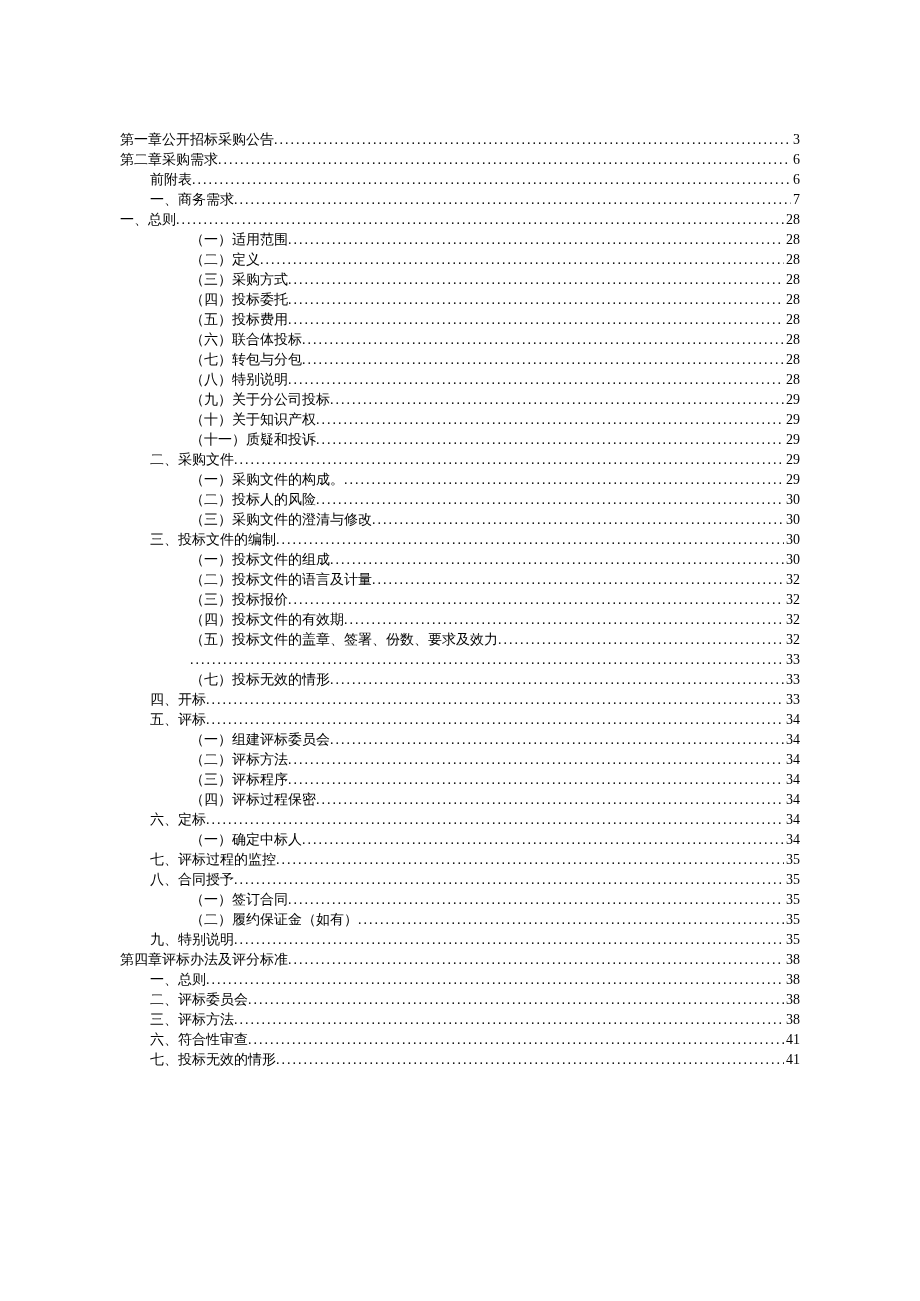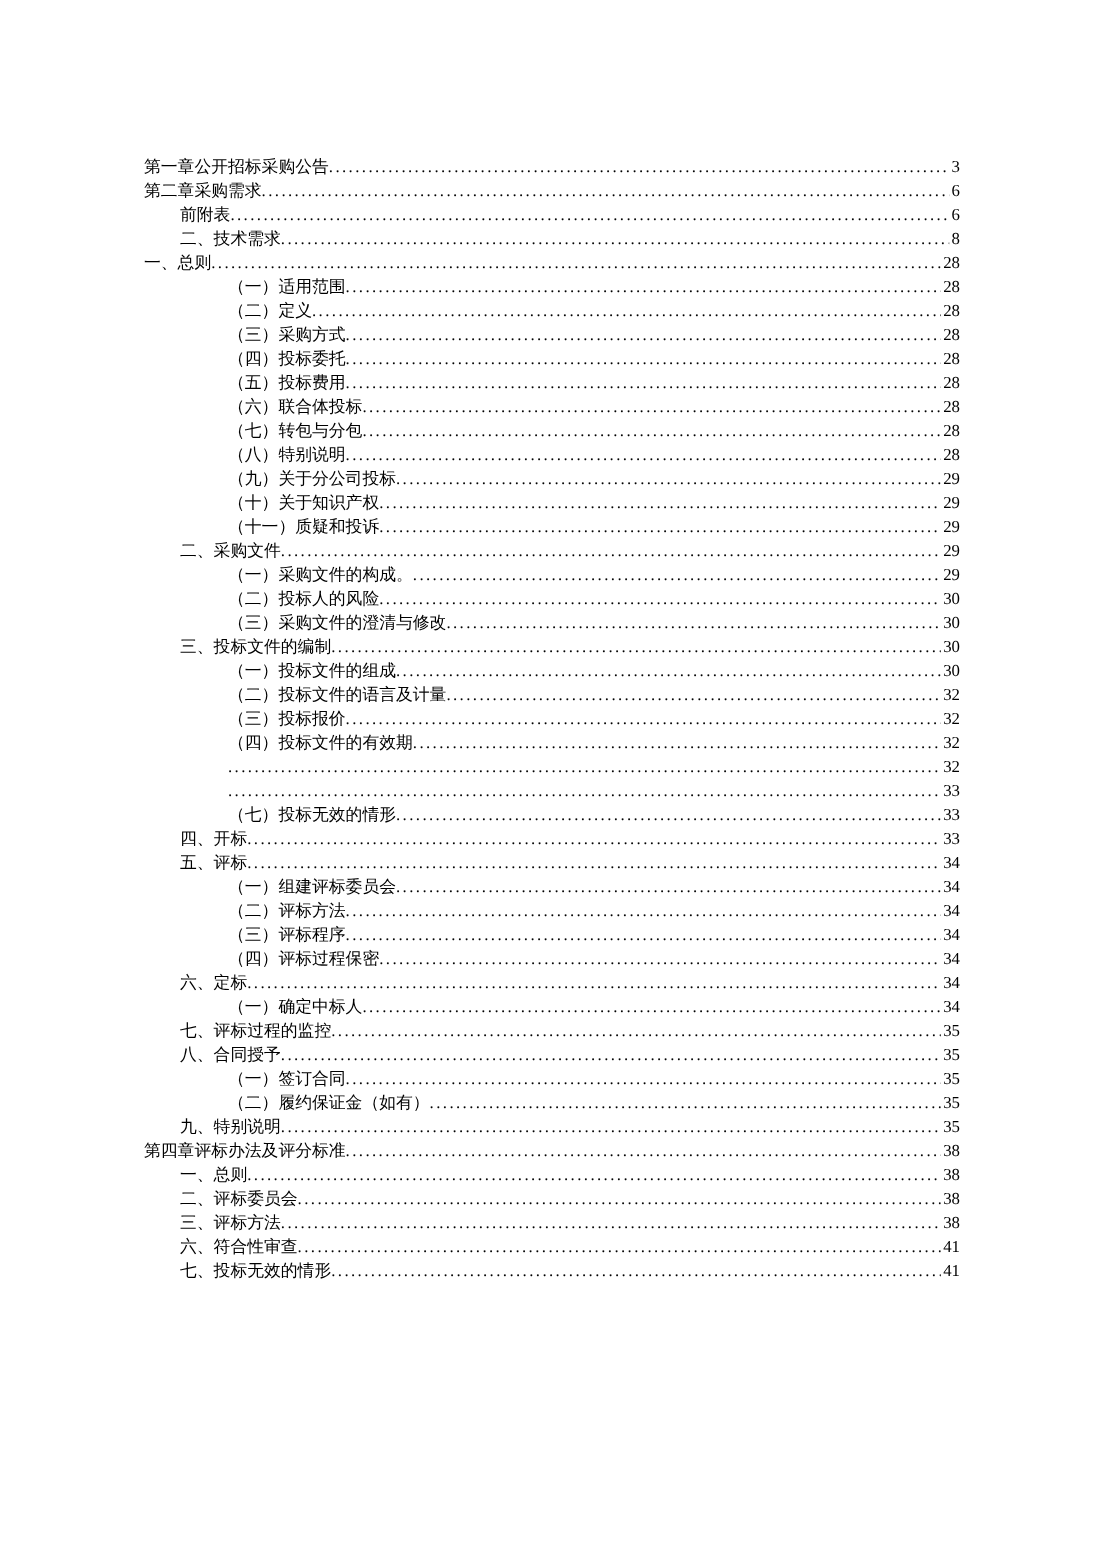--- a/index.html
+++ b/index.html
@@ -51,23 +51,23 @@
       <span class="toc-label">第二章采购需求</span>
       <span class="toc-dots"></span>
       <span class="toc-page">6</span>
     </div>
     <div class="toc-line lvl-1">
       <span class="toc-label">前附表</span>
       <span class="toc-dots"></span>
       <span class="toc-page">6</span>
     </div>
     <div class="toc-line lvl-1">
-      <span class="toc-label">二、技术需求</span>
-      <span class="toc-dots"></span>
-      <span class="toc-page">8</span>
+      <span class="toc-label">一、商务需求</span>
+      <span class="toc-dots"></span>
+      <span class="toc-page">7</span>
     </div>
     <div class="toc-line lvl-0">
       <span class="toc-label">一、总则</span>
       <span class="toc-dots"></span>
       <span class="toc-page">28</span>
     </div>
     <div class="toc-line lvl-3">
       <span class="toc-label">（一）适用范围 </span>
       <span class="toc-dots"></span>
       <span class="toc-page"> 28</span>
@@ -161,20 +161,21 @@
       <span class="toc-label">（三）投标报价 </span>
       <span class="toc-dots"></span>
       <span class="toc-page"> 32</span>
     </div>
     <div class="toc-line lvl-3">
       <span class="toc-label">（四）投标文件的有效期 </span>
       <span class="toc-dots"></span>
       <span class="toc-page"> 32</span>
     </div>
     <div class="toc-line lvl-3">
+      <span class="toc-label">（五）投标文件的盖章、签署、份数、要求及效力 </span>
       <span class="toc-dots"></span>
       <span class="toc-page"> 32</span>
     </div>
     <div class="toc-line lvl-3">
       <span class="toc-dots"></span>
       <span class="toc-page"> 33</span>
     </div>
     <div class="toc-line lvl-3">
       <span class="toc-label">（七）投标无效的情形 </span>
       <span class="toc-dots"></span>

